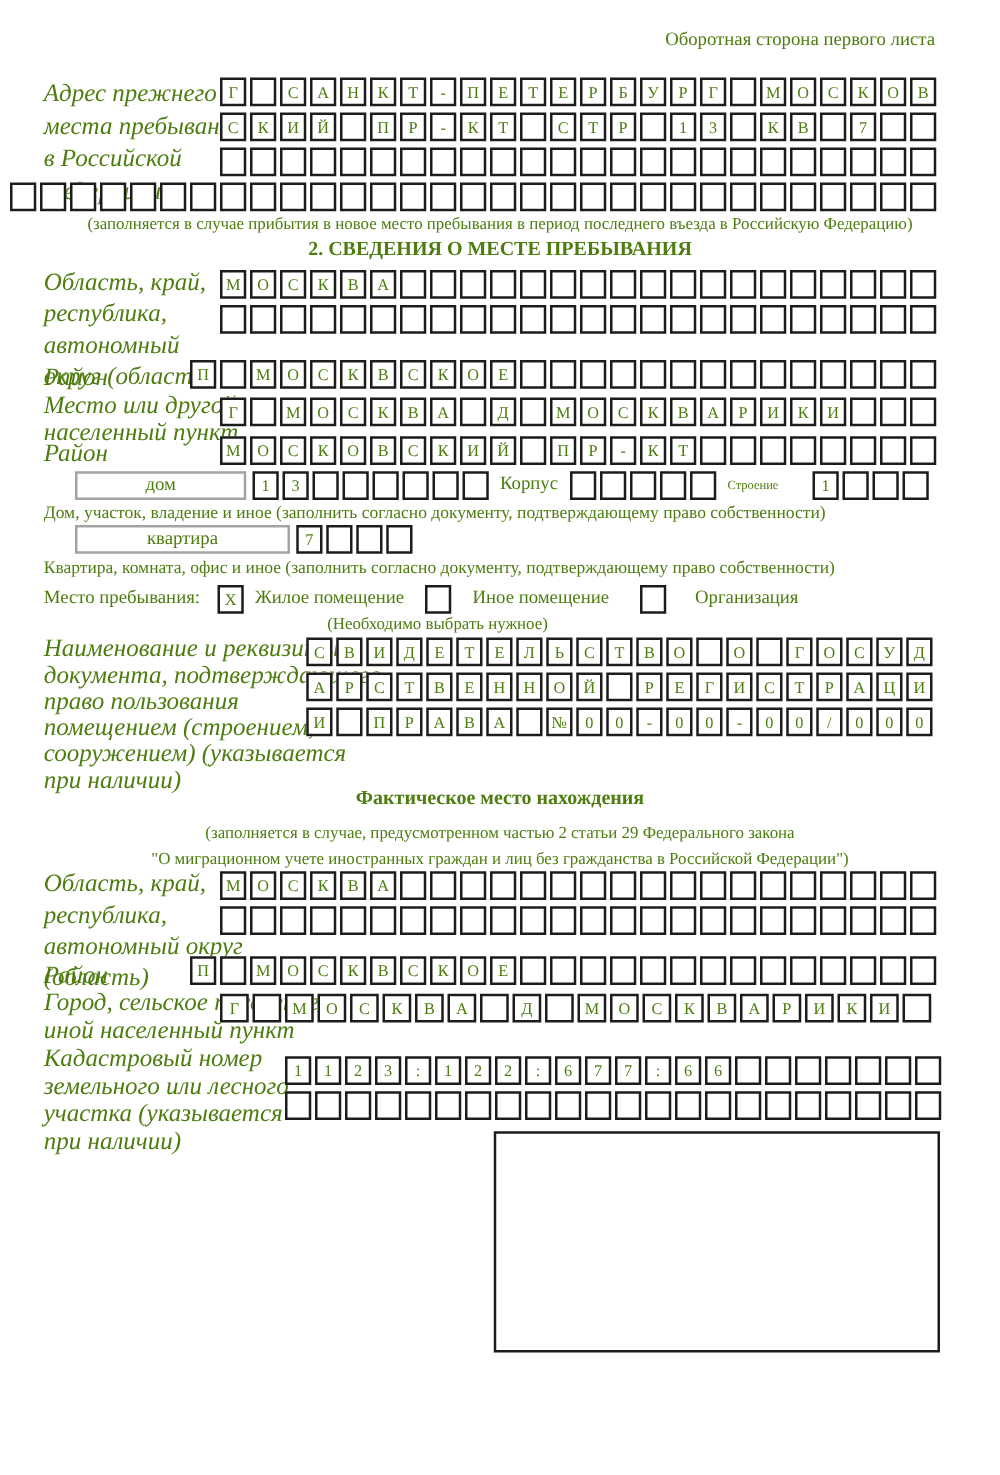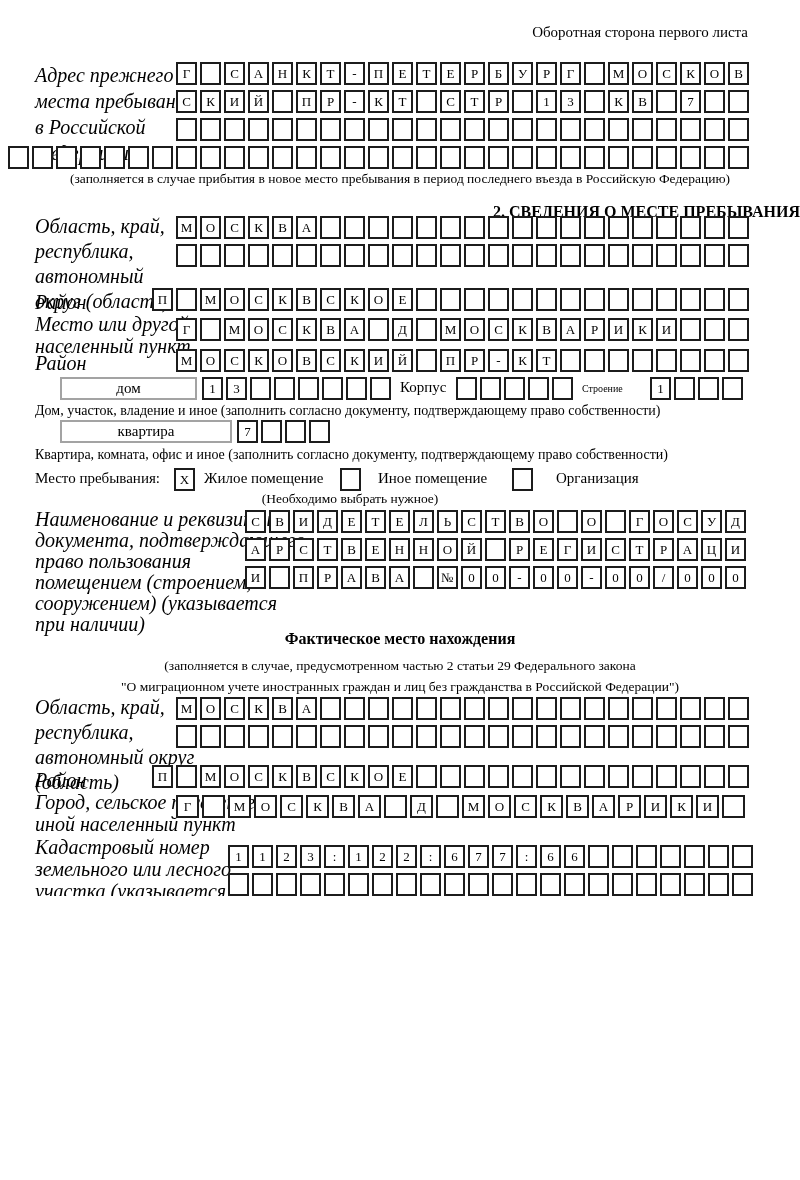--- a/index.html
+++ b/index.html
@@ -1,18 +1,18 @@
 <!DOCTYPE html>
 <html><head>
 <meta charset="utf-8">
 <style>
   html,body { margin:0; padding:0; background:#ffffff; }
   .page {
-    position:relative; width:800px; height:896px; background:#ffffff;
-    font-family:"Liberation Serif","DejaVu Serif",serif; color:#000000;
+    position:relative; width:800px; height:1180px; background:#ffffff;
+    font-family:"Liberation Serif","DejaVu Serif",serif; color:#4d7c0f;
     overflow:hidden;
   }
   .abs { position:absolute; }
   .lbl { font-size:20px; line-height:25px; white-space:pre-line;font-style:italic; }
   .lh26 { line-height:26px; }
   .lh22 { line-height:22px; }
   .lh21 { line-height:21px; }
   .cap { font-size:14px; white-space:nowrap;text-align:center; }
   .center { left:0; width:800px; text-align:center; }
   .bold { font-weight:bold; }
@@ -149,21 +149,21 @@
       <div class="cell"></div>
       <div class="cell"></div>
       <div class="cell"></div>
       <div class="cell"></div>
       <div class="cell"></div>
       <div class="cell"></div>
       <div class="cell"></div>
     </div>
   <div class="abs note center" style="top:171px;">(заполняется в случае прибытия в новое место пребывания в период последнего въезда в Российскую Федерацию)</div>
 
-  <div class="abs title bold center" style="top:203px;text-align:right;">2. СВЕДЕНИЯ О МЕСТЕ ПРЕБЫВАНИЯ</div>
+  <div class="abs title bold center" style="top:191px;">2. СВЕДЕНИЯ О МЕСТЕ ПРЕБЫВАНИЯ</div>
 
   <div class="abs lbl" style="left:35px; top:214px;">Область, край,
 республика,
 автономный
 округ (область)</div>
   <div class="cells" style="left:176px; top:216px;">
       <div class="cell">М</div>
       <div class="cell">О</div>
       <div class="cell">С</div>
       <div class="cell">К</div>

